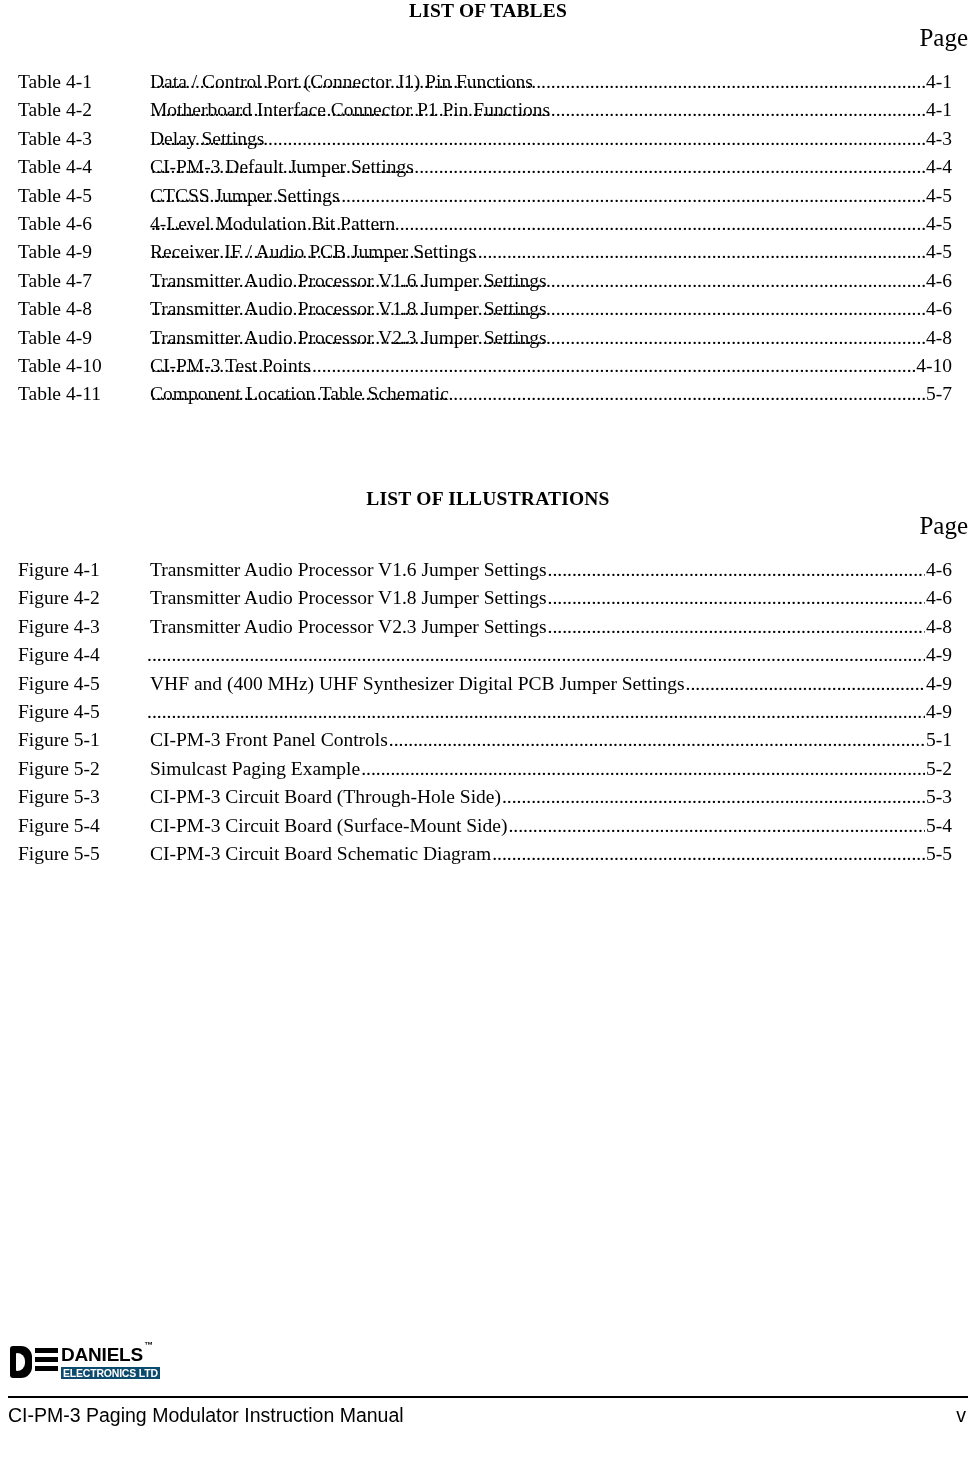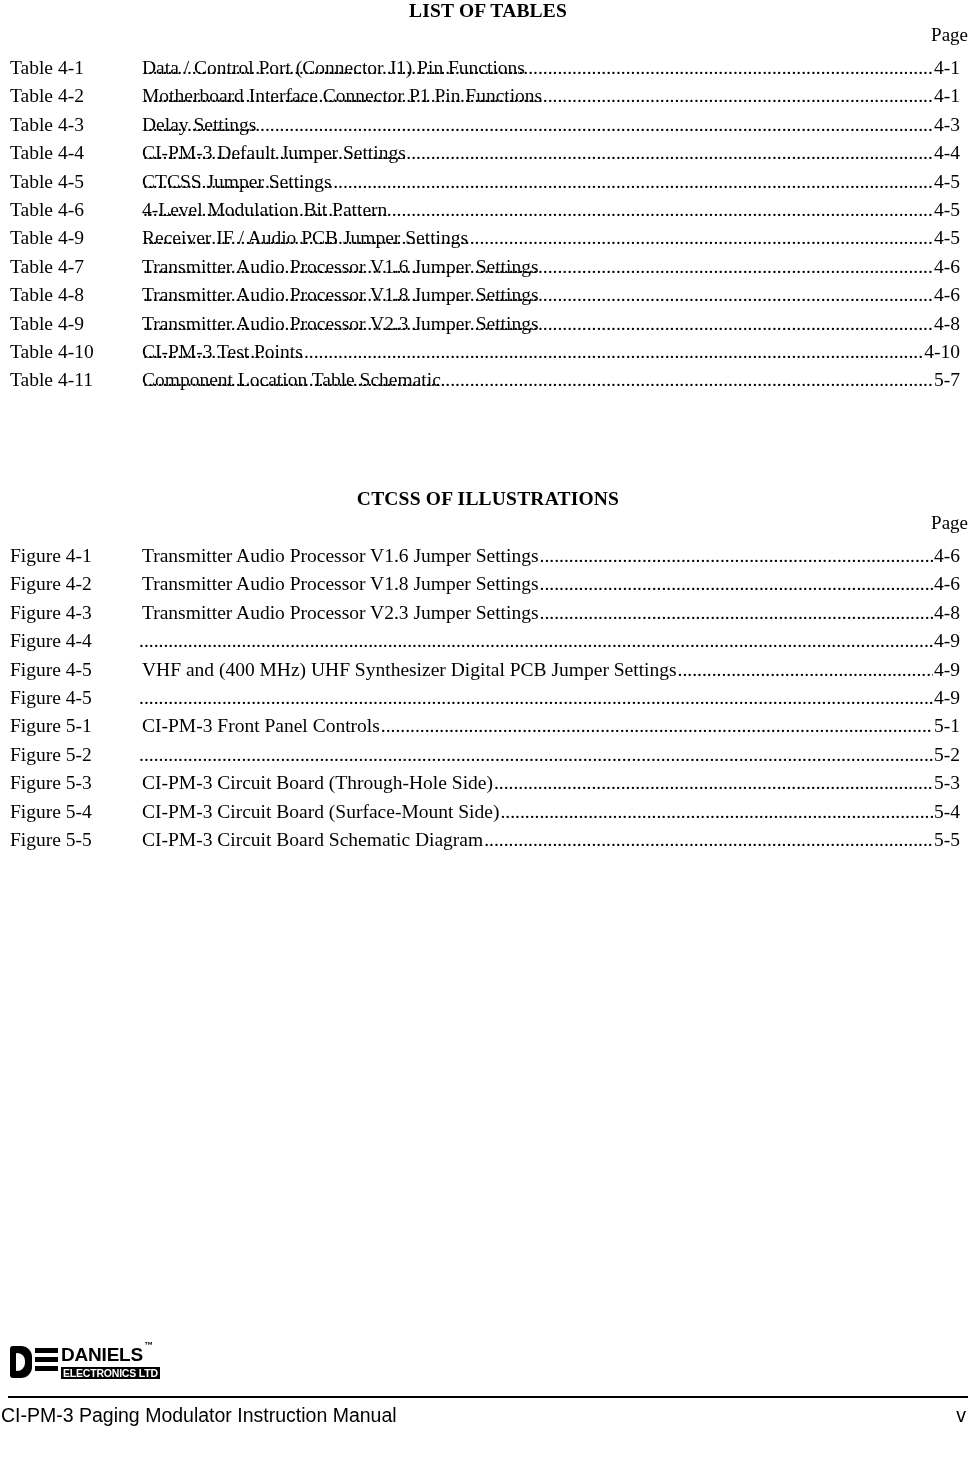--- a/index.html
+++ b/index.html
@@ -24,26 +24,26 @@
   }
   .section-title {
     text-align: center;
     font-weight: bold;
     font-size: 19.5px;
     letter-spacing: 0.2px;
     font-family: "Liberation Serif", serif;
   }
   .page-label {
     text-align: right;
-    font-size: 19px;
+    font-size: 25px;
     padding-right: 8px;
     margin-top: 2px;
   }
   .toc {
-    margin: 8px;
+    margin: 16px;
     padding: 0;
     list-style: none;
   }
   .toc-row {
     display: flex;
     align-items: baseline;
     font-size: 19.5px;
     line-height: 28.4px;
     white-space: nowrap;
   }
@@ -168,28 +168,28 @@
     position: relative;
     top: -5px;
     left: 1px;
   }
   .logo-elec {
     font-family: "Liberation Sans", sans-serif;
     font-weight: bold;
     font-size: 10.5px;
     letter-spacing: -0.2px;
     margin-top: 2px;
-    background: #000000;
+    background: #0c4a6e;
     color: #fff;
     padding: 1px 2px 1px 2px;
     display: inline-block;
   }
   .footer-text {
     position: absolute;
-    left: 1px;
+    left: 8px;
     top: 64px;
     font-family: "Liberation Sans", sans-serif;
     font-size: 19.5px;
     font-weight: normal;
   }
   .footer-page {
     position: absolute;
     right: 10px;
     top: 64px;
     font-family: "Liberation Sans", sans-serif;
@@ -274,21 +274,21 @@
         <li class="toc-row">
           <span class="col-label">Table 4-11</span>
           <span class="col-title">Component Location Table Schematic</span>
           <span class="leader">........................................................................................................................................................................................................</span>
           <span class="pagenum">5-7</span>
         </li>
       </ul>
   </div>
 
   <div class="block-figs">
-    <div class="section-title">CTCSS OF ILLUSTRATIONS</div>
+    <div class="section-title">LIST OF ILLUSTRATIONS</div>
     <div class="page-label">Page</div>
     <ul class="toc figs-list" id="figs-list">
         <li class="toc-row">
           <span class="col-label">Figure 4-1</span>
           <span class="col-title">Transmitter Audio Processor V1.6 Jumper Settings</span>
           <span class="leader">........................................................................................................................................................................................................</span>
           <span class="pagenum">4-6</span>
         </li>
         <li class="toc-row">
           <span class="col-label">Figure 4-2</span>
@@ -319,20 +319,21 @@
           <span class="pagenum">4-9</span>
         </li>
         <li class="toc-row">
           <span class="col-label">Figure 5-1</span>
           <span class="col-title">CI-PM-3 Front Panel Controls</span>
           <span class="leader">........................................................................................................................................................................................................</span>
           <span class="pagenum">5-1</span>
         </li>
         <li class="toc-row">
           <span class="col-label">Figure 5-2</span>
+          <span class="col-title">Simulcast Paging Example</span>
           <span class="leader">........................................................................................................................................................................................................</span>
           <span class="pagenum">5-2</span>
         </li>
         <li class="toc-row">
           <span class="col-label">Figure 5-3</span>
           <span class="col-title">CI-PM-3 Circuit Board (Through-Hole Side)</span>
           <span class="leader">........................................................................................................................................................................................................</span>
           <span class="pagenum">5-3</span>
         </li>
         <li class="toc-row">

